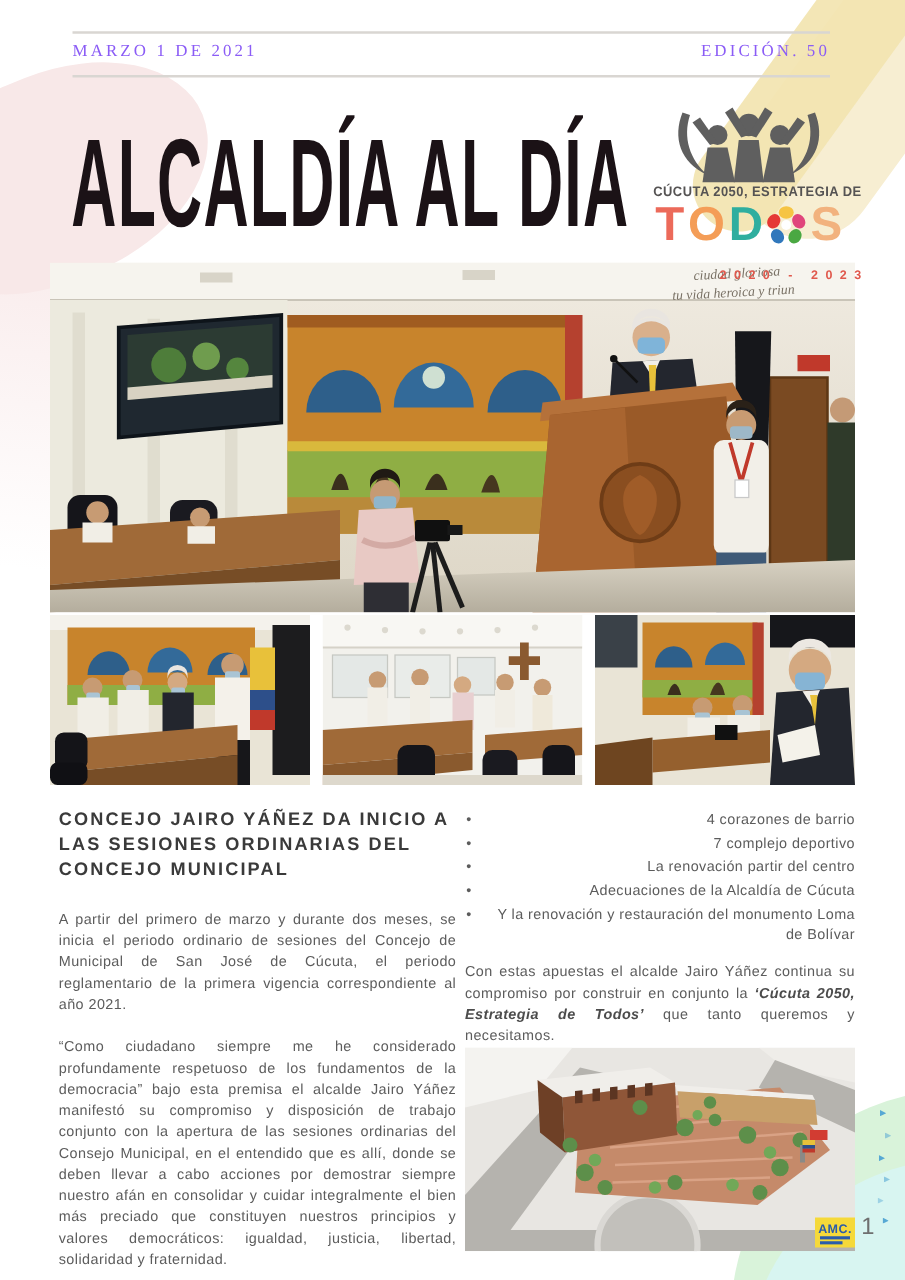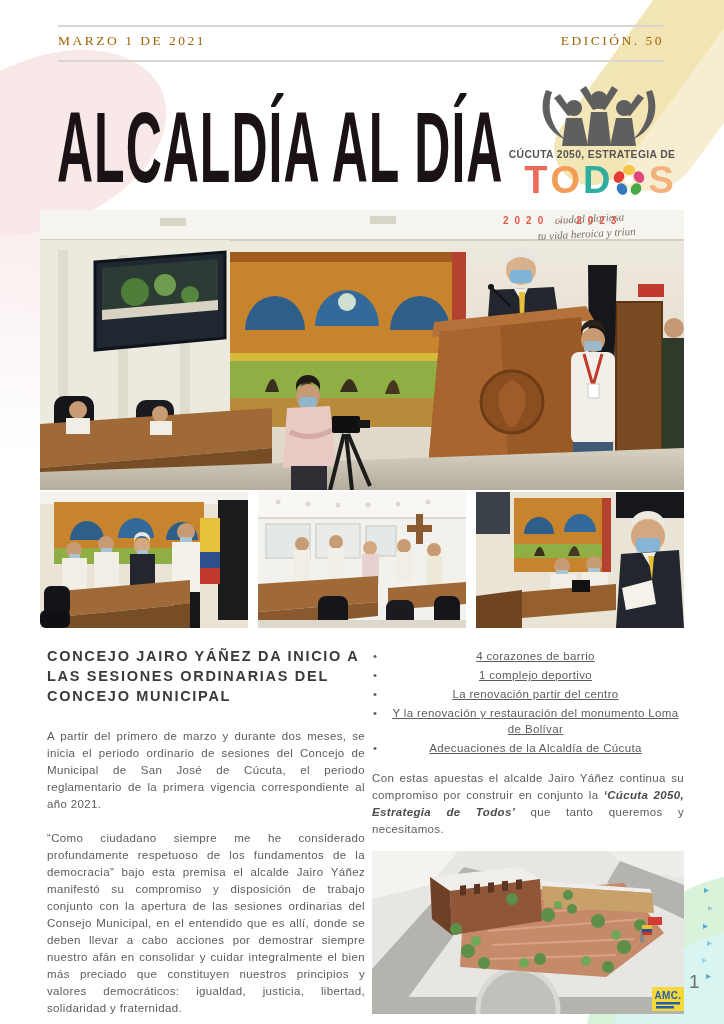--- a/index.html
+++ b/index.html
@@ -24,26 +24,26 @@
     background:#d9f3da; }
   .cyan-circle { left:598px; top:928px; width:330px; height:330px; border-radius:50%;
     background:#d8f5f1; }
   .blue-dot { position:absolute; z-index:2; width:5px; height:5px; background:#57a8d4;
     clip-path:polygon(0 0, 100% 50%, 0 100%); }
   
   .rule { position:absolute; left:58px; width:606px; height:2px; background:#d9d6d2; z-index:2; }
   #rule-top { top:25px; } #rule-bottom { top:60px; }
   .header-row { position:absolute; left:58px; top:33px; width:606px; z-index:2;
     display:flex; justify-content:space-between; align-items:center;
-    font-family:"Liberation Serif", serif; font-size:13.5px; letter-spacing:2.5px; color:#a16207; }
+    font-family:"Liberation Serif", serif; font-size:13.5px; letter-spacing:2.5px; color:#8b5cf6; }
   
   .masthead-title { position:absolute; left:57px; top:97px; z-index:2;
     font-weight:800; font-size:100px; line-height:1; color:#1b1216; letter-spacing:2px;
     transform:scaleX(0.50); transform-origin:left top; white-space:nowrap; }
-  .logo { position:absolute; left:503px; top:84px; width:192px; z-index:2; text-align:left; }
+  .logo { position:absolute; left:503px; top:84px; width:192px; z-index:2; text-align:right; }
   .logo svg.figures { display:block; margin:0 auto; }
   .logo-tagline { font-size:11px; font-weight:700; letter-spacing:0.4px; color:#555353;
     margin-top:2px; transform:scaleX(0.94); transform-origin:center; white-space:nowrap; }
   .todos-row { display:flex; justify-content:center; align-items:center; gap:3px; margin-top:1px; }
   .todos-letter { font-size:38px; font-weight:800; line-height:1; letter-spacing:0; }
   .todos-years { font-size:10px; font-weight:700; letter-spacing:6px; margin-top:16px; }
   
   .photo { position:absolute; z-index:1; overflow:hidden; }
   #main-photo { left:40px; top:210px; width:644px; height:280px; }
   .thumb { top:492px; width:208px; height:136px; }
@@ -51,23 +51,23 @@
   .photo svg { display:block; width:100%; height:100%; }
   
   .col { position:absolute; top:646px; z-index:1; color:#5c5c5c;
     font-size:11.5px; line-height:17px; letter-spacing:0.35px; text-align:justify; }
   #col-left { left:47px; width:318px; }
   #col-right { left:372px; width:312px; }
   .headline { font-size:14.5px; line-height:20px; font-weight:700; letter-spacing:1.7px;
     color:#3a3a3a; text-align:left; margin-bottom:22px; }
   .para { margin-bottom:17px; }
   ul.works { list-style:none; margin:2px 0 14px 0; }
-  ul.works li { position:relative; padding-left:15px; margin-bottom:3px; line-height:16px; text-align:center;text-decoration:underline; }
+  ul.works li { position:relative; padding-left:15px; margin-bottom:3px; line-height:16px; text-align:right; }
   ul.works li::before { content:"•"; position:absolute; left:1px; top:0; color:#5c5c5c; }
-  .closing { margin-bottom:13px; }
+  .closing { }
   .closing .emph { font-weight:700; font-style:italic; color:#4c4c4c; }
   .render-fig { width:312px; }
   .render-fig .photo-inline { width:312px; height:163px; overflow:hidden; }
   .render-fig svg { display:block; width:100%; height:100%; }
   
   .page-number { position:absolute; left:689px; top:971px; z-index:3;
     font-size:19px; color:#6f6f6f; }
 </style>
 </head>
 <body>
@@ -357,24 +357,24 @@
   <section class="col" id="col-left">
     <h2 class="headline">CONCEJO JAIRO YÁÑEZ DA INICIO A LAS SESIONES ORDINARIAS DEL CONCEJO MUNICIPAL</h2>
     <p class="para">A partir del primero de marzo y durante dos meses, se inicia el periodo ordinario de sesiones del Concejo de Municipal de San José de Cúcuta, el periodo reglamentario de la primera vigencia correspondiente al año 2021.</p>
     <p class="para">“Como ciudadano siempre me he considerado profundamente respetuoso de los fundamentos de la democracia” bajo esta premisa el alcalde Jairo Yáñez manifestó su compromiso y disposición de trabajo conjunto con la apertura de las sesiones ordinarias del Consejo Municipal, en el entendido que es allí, donde se deben llevar a cabo acciones por demostrar siempre nuestro afán en consolidar  y cuidar integralmente el bien más preciado que constituyen nuestros principios y valores democráticos: igualdad, justicia, libertad, solidaridad y fraternidad.</p>
 
   </section>
 
   <section class="col" id="col-right">
     <ul class="works">
       <li>4 corazones de barrio</li>
-      <li>1 complejo deportivo</li>
+      <li>7 complejo deportivo</li>
       <li>La renovación partir del centro</li>
+      <li>Adecuaciones de la Alcaldía de Cúcuta</li>
       <li>Y la renovación y restauración del monumento Loma de Bolívar</li>
-      <li>Adecuaciones de la Alcaldía de Cúcuta</li>
     </ul>
     <p class="closing"><span>Con estas apuestas el alcalde Jairo Yáñez continua su compromiso por construir en conjunto la </span><span class="emph">‘Cúcuta 2050, Estrategia de Todos’</span><span> que tanto queremos y necesitamos.</span></p>
 
     <figure class="render-fig">
       <div class="photo-inline">
         <svg viewBox="0 0 312 163" preserveAspectRatio="none">
           <rect width="312" height="163" fill="#e8e6e2"></rect>
           <polygon points="0,0 86,0 58,34 0,48" fill="#f4f3f0"></polygon>
           <polygon points="235,0 312,0 312,28 255,16" fill="#efede9"></polygon>
           <polygon points="0,118 92,16 126,24 24,163 0,163" fill="#b5b3ae"></polygon>

